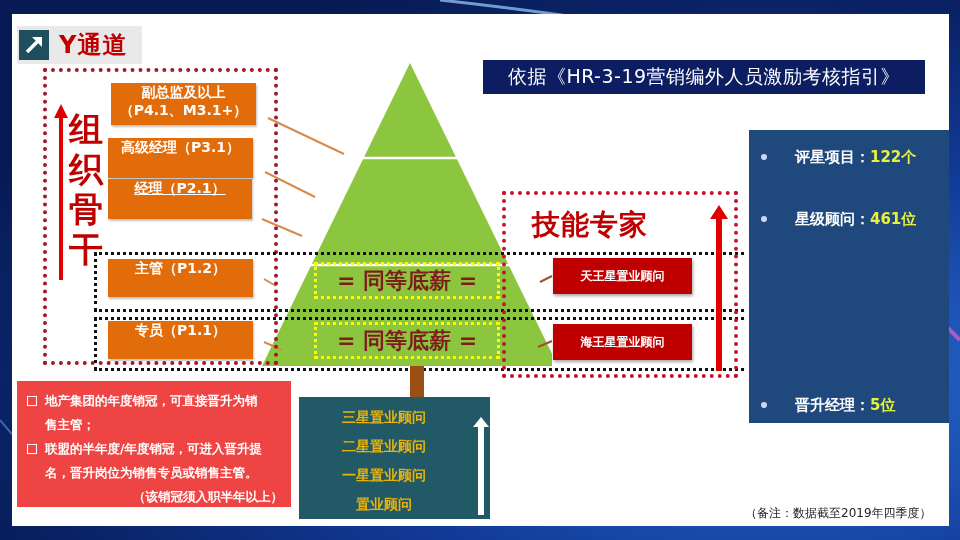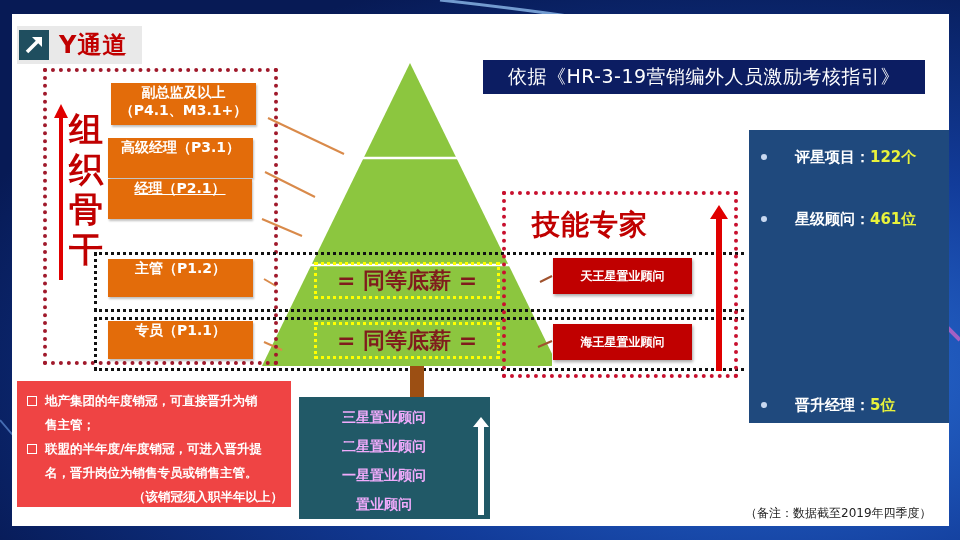--- a/index.html
+++ b/index.html
@@ -47,21 +47,21 @@
   .stat-label { color:#fff; font-weight:bold; font-size:15px; margin-left:28px; }
   .stat-value { color:#e8f23b; font-weight:bold; font-size:15px; }
 
   .notes { left:5px; top:367px; width:274px; height:126px; background:#ef4444; color:#fff; font-weight:bold; font-size:12.5px; padding:8px 8px 0 10px; line-height:24px; }
   .note-line { display:flex; }
   .note-bullet { width:10px; height:10px; border:1.5px solid #fff; margin-top:7px; margin-right:8px; flex-shrink:0; }
   .note-center { text-align:right; }
 
   .trunk { left:398px; top:352px; width:14px; height:32px; background:#9c4f13; }
   .consult-box { left:287px; top:383px; width:191px; height:122px; background:#215967; }
-  .consult-item { position:absolute; left:0; width:150px; text-align:center; color:#f0abfc; font-weight:bold; font-size:14px; }
+  .consult-item { position:absolute; left:0; width:150px; text-align:center; color:#eab308; font-weight:bold; font-size:14px; }
 
   .footnote { left:733px; top:491px; color:#222; font-size:12px; }
 </style>
 </head>
 <body>
 
 <svg class="bg-streak" width="960" height="540">
   <path d="M440 0 Q 620 20 700 40" stroke="#9fd0ff" stroke-width="3" fill="none" opacity="0.7"></path>
   <path d="M0 420 Q 40 470 120 520" stroke="#7fb6ff" stroke-width="2" fill="none" opacity="0.5"></path>
   <path d="M920 300 Q 950 330 960 340" stroke="#ff66cc" stroke-width="4" fill="none" opacity="0.6"></path>

